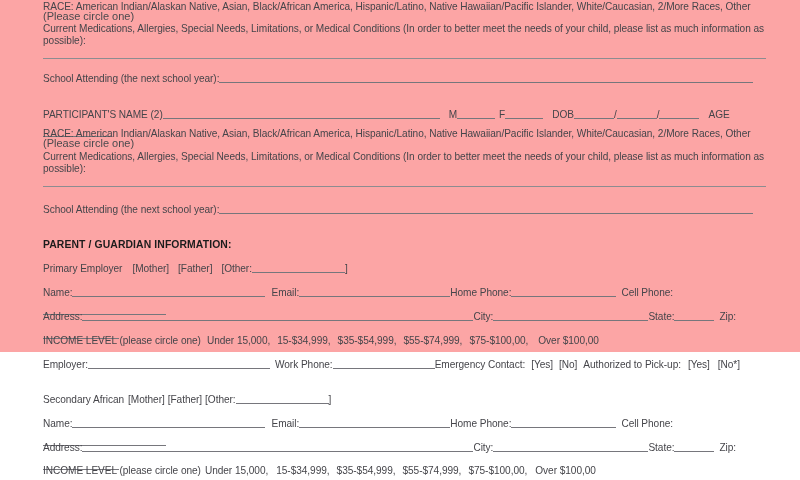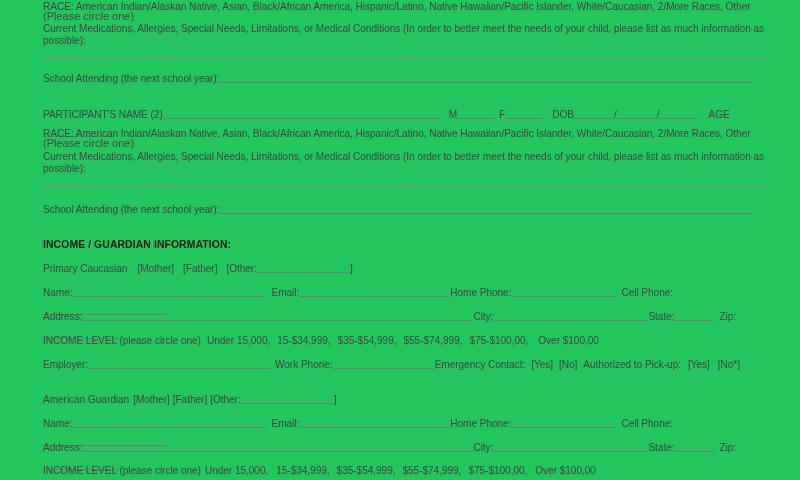--- a/index.html
+++ b/index.html
@@ -10,22 +10,22 @@
     width: 800px;
     height: 480px;
     background: #ffffff;
     font-family: "Liberation Sans", sans-serif;
     color: #3d3d3d;
     overflow: hidden;
   }
   .page {
     position: relative;
     width: 800px;
-    height: 480px;
-    background: #22c55e;
+    height: 352px;
+    background: #fca5a5;
     padding: 0;
     box-sizing: border-box;
   }
   .body-col {
     position: absolute;
     left: 43px;
     top: 0;
     width: 725px;
   }
   .line {
@@ -104,45 +104,45 @@
 
     <div class="blk" style="top:186px;">
       <div class="rule"></div>
     </div>
 
     <div class="blk" style="top:199px;">
       <span class="line">School Attending (the next school year):</span><span class="u" style="width:534px;"></span>
     </div>
 
     <div class="blk" style="top:234px;">
-      <span class="line bold">INCOME / GUARDIAN INFORMATION:</span>
+      <span class="line bold">PARENT / GUARDIAN INFORMATION:</span>
     </div>
 
     <div class="blk" style="top:258px;">
-      <span class="line">Primary Caucasian</span><span class="line sp" style="width:10px;"></span><span class="line">[Mother]</span><span class="line sp" style="width:9px;"></span><span class="line">[Father]</span><span class="line sp" style="width:9px;"></span><span class="line">[Other:</span><span class="u" style="width:93px;"></span><span class="line">]</span>
+      <span class="line">Primary Employer</span><span class="line sp" style="width:10px;"></span><span class="line">[Mother]</span><span class="line sp" style="width:9px;"></span><span class="line">[Father]</span><span class="line sp" style="width:9px;"></span><span class="line">[Other:</span><span class="u" style="width:93px;"></span><span class="line">]</span>
     </div>
 
     <div class="blk" style="top:282px;">
       <span class="line">Name:</span><span class="u" style="width:193px;"></span><span class="line sp" style="width:6px;"></span><span class="line">Email:</span><span class="u" style="width:151px;"></span><span class="line">Home Phone:</span><span class="u" style="width:105px;"></span><span class="line sp" style="width:5px;"></span><span class="line">Cell Phone:</span><span class="u" style="width:123px;"></span>
     </div>
 
     <div class="blk" style="top:306px;">
       <span class="line">Address:</span><span class="u" style="width:391px;"></span><span class="line">City:</span><span class="u" style="width:155px;"></span><span class="line">State:</span><span class="u" style="width:40px;"></span><span class="line sp" style="width:5px;"></span><span class="line">Zip:</span><span class="u" style="width:76px;"></span>
     </div>
 
     <div class="blk" style="top:330px;">
       <span class="line">INCOME LEVEL (please circle one)</span><span class="line sp" style="width:6px;"></span><span class="line">Under 15,000,</span><span class="line sp" style="width:7px;"></span><span class="line">15-$34,999,</span><span class="line sp" style="width:7px;"></span><span class="line">$35-$54,999,</span><span class="line sp" style="width:7px;"></span><span class="line">$55-$74,999,</span><span class="line sp" style="width:7px;"></span><span class="line">$75-$100,00,</span><span class="line sp" style="width:10px;"></span><span class="line">Over $100,00</span>
     </div>
 
     <div class="blk" style="top:354px;">
       <span class="line">Employer:</span><span class="u" style="width:182px;"></span><span class="line sp" style="width:5px;"></span><span class="line">Work Phone:</span><span class="u" style="width:102px;"></span><span class="line">Emergency Contact:</span><span class="line sp" style="width:6px;"></span><span class="line">[Yes]</span><span class="line sp" style="width:6px;"></span><span class="line">[No]</span><span class="line sp" style="width:6px;"></span><span class="line">Authorized to Pick-up:</span><span class="line sp" style="width:7px;"></span><span class="line">[Yes]</span><span class="line sp" style="width:8px;"></span><span class="line">[No*]</span>
     </div>
 
     <div class="blk" style="top:389px;">
-      <span class="line">American Guardian</span><span class="line sp" style="width:4px;"></span><span class="line">[Mother]</span><span class="line sp" style="width:3px;"></span><span class="line">[Father]</span><span class="line sp" style="width:3px;"></span><span class="line">[Other:</span><span class="u" style="width:93px;"></span><span class="line">]</span>
+      <span class="line">Secondary African</span><span class="line sp" style="width:4px;"></span><span class="line">[Mother]</span><span class="line sp" style="width:3px;"></span><span class="line">[Father]</span><span class="line sp" style="width:3px;"></span><span class="line">[Other:</span><span class="u" style="width:93px;"></span><span class="line">]</span>
     </div>
 
     <div class="blk" style="top:413px;">
       <span class="line">Name:</span><span class="u" style="width:193px;"></span><span class="line sp" style="width:6px;"></span><span class="line">Email:</span><span class="u" style="width:151px;"></span><span class="line">Home Phone:</span><span class="u" style="width:105px;"></span><span class="line sp" style="width:5px;"></span><span class="line">Cell Phone:</span><span class="u" style="width:123px;"></span>
     </div>
 
     <div class="blk" style="top:437px;">
       <span class="line">Address:</span><span class="u" style="width:391px;"></span><span class="line">City:</span><span class="u" style="width:155px;"></span><span class="line">State:</span><span class="u" style="width:40px;"></span><span class="line sp" style="width:5px;"></span><span class="line">Zip:</span><span class="u" style="width:76px;"></span>
     </div>
 

